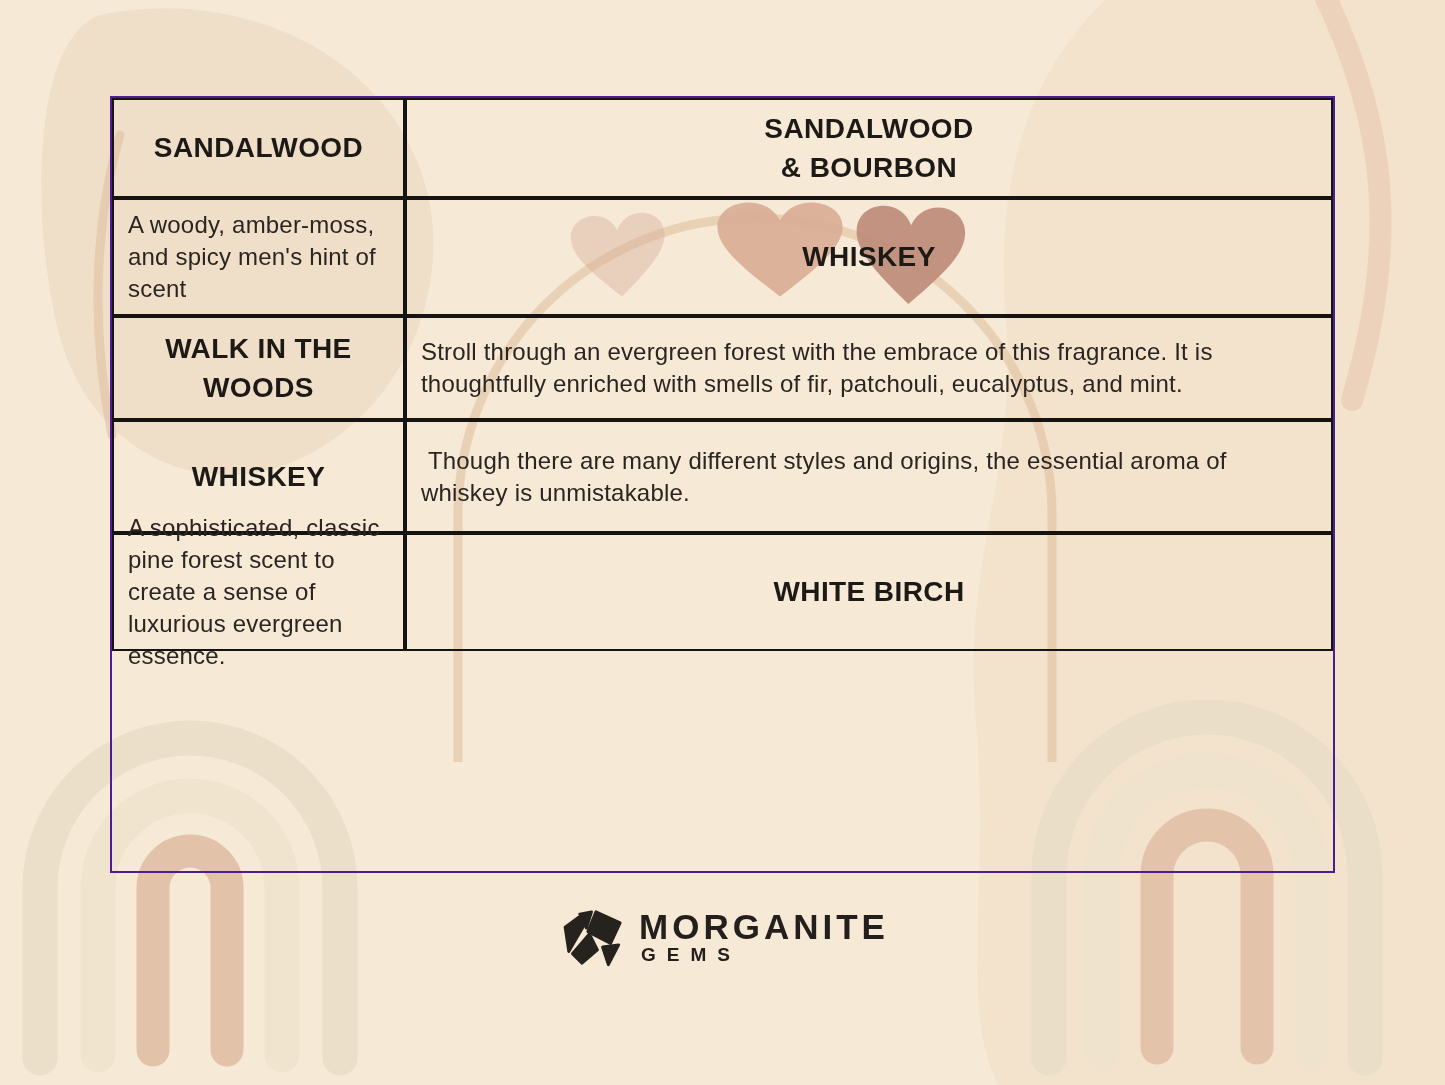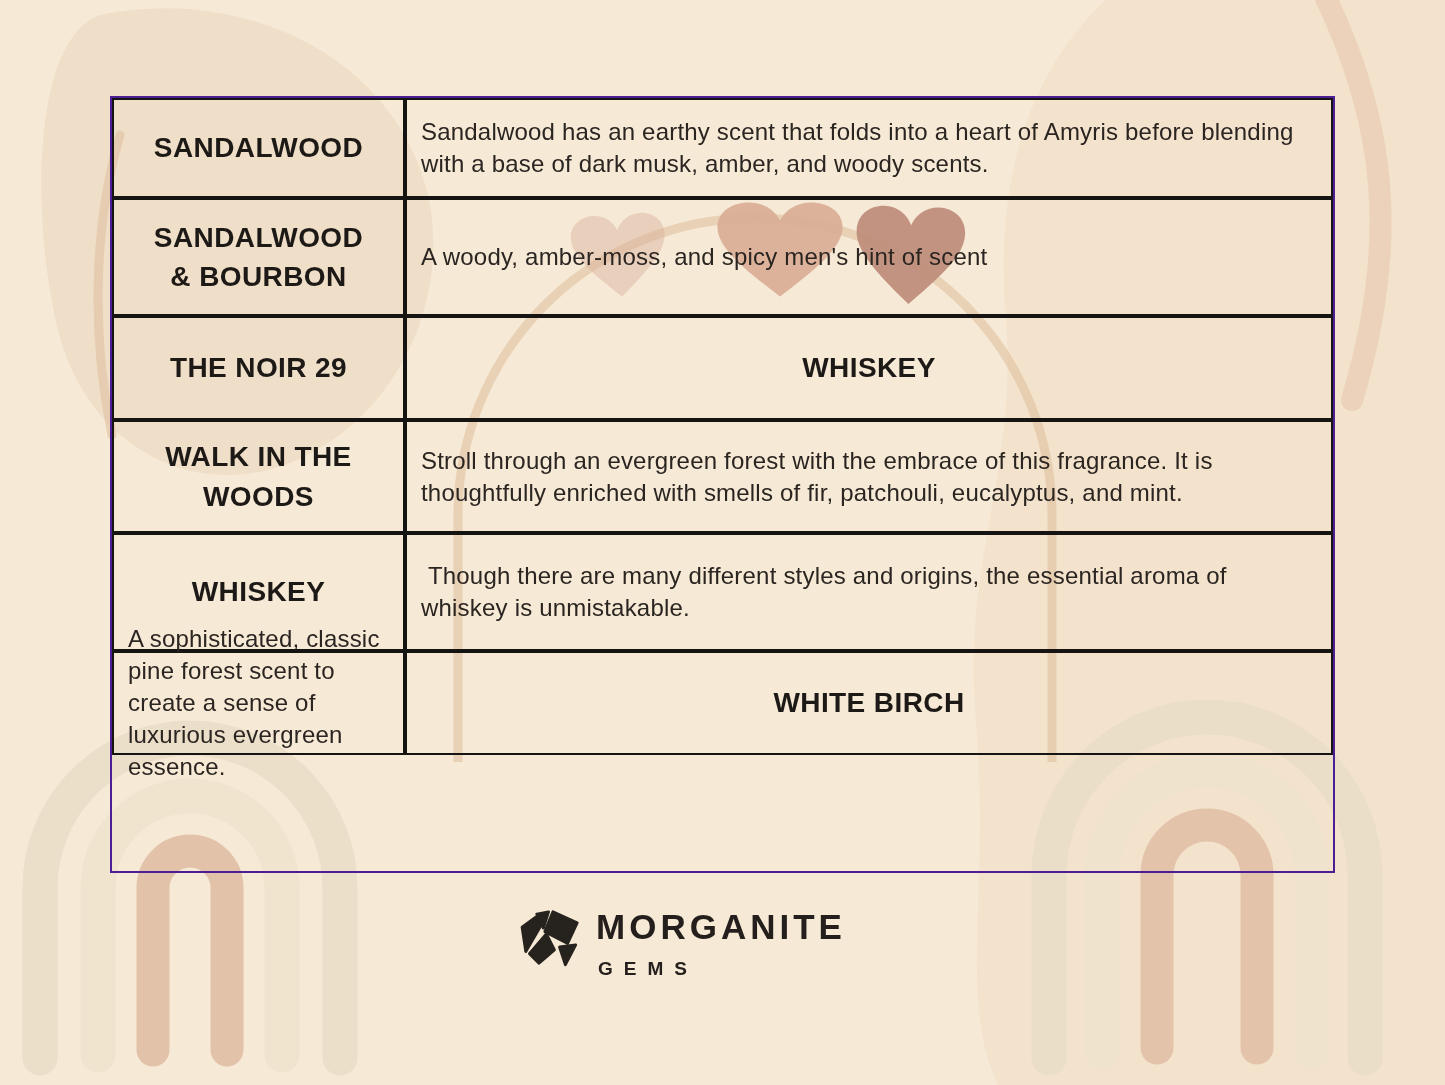--- a/index.html
+++ b/index.html
@@ -26,30 +26,30 @@
     white-space:pre-line;line-height:1.4;color:#1c1916;
     padding:0 8px;
   }
   .cell.desc{
     font-size:24px;line-height:1.33;letter-spacing:.2px;color:#2b2522;
     padding:0 20px 0 14px;
   }
   .cell.desc span{white-space:pre-wrap;}
 
   
-  .logo{position:absolute;left:517px;top:901px;display:flex;align-items:flex-start;}
+  .logo{position:absolute;left:560px;top:901px;display:flex;align-items:flex-start;}
   .logo-icon{width:66px;height:76px;margin-right:13px;}
   .logo-text{padding-top:8px;}
   .brand{
     font-weight:bold;font-size:35px;letter-spacing:4px;
     color:#241f1c;line-height:1;
   }
   .tagline{
     font-weight:bold;font-size:19px;letter-spacing:11px;
-    color:#241f1c;line-height:1;margin-top:15px;padding-left:2px;
+    color:#241f1c;line-height:1;margin-top:1px;padding-left:2px;
   }
 </style>
 </head>
 <body>
 
 <svg class="decor-layer" viewBox="0 0 1445 1085" xmlns="http://www.w3.org/2000/svg">
 
   <path d="M 100,15 C 240,-15 395,55 428,195 C 452,305 392,425 285,465 C 185,500 85,440 58,330 C 32,225 30,40 100,15 Z" fill="#f0dfc8"></path>
   <path d="M 120,135 C 95,220 90,330 112,435" fill="none" stroke="rgba(219,186,152,0.5)" stroke-width="9" stroke-linecap="round"></path>
 
@@ -72,31 +72,27 @@
 
   <g>
     <path transform="translate(565,214) scale(1.02,0.98) rotate(-4)" d="M50,88 C22,62 4,44 4,26 C4,12 15,4 27,4 C37,4 46,10 50,20 C54,10 63,4 73,4 C85,4 96,12 96,26 C96,44 78,62 50,88 Z" fill="#d8ab97" opacity="0.4"></path>
     <path transform="translate(712,198) scale(1.36,1.12)" d="M50,88 C22,62 4,44 4,26 C4,12 15,4 27,4 C37,4 46,10 50,20 C54,10 63,4 73,4 C85,4 96,12 96,26 C96,44 78,62 50,88 Z" fill="#d9ac96" opacity="0.92"></path>
     <path transform="translate(853,200) scale(1.18,1.16) rotate(2)" d="M50,88 C22,62 4,44 4,26 C4,12 15,4 27,4 C37,4 46,10 50,20 C54,10 63,4 73,4 C85,4 96,12 96,26 C96,44 78,62 50,88 Z" fill="#bf8e7b" opacity="0.95"></path>
   </g>
 </svg>
 
 <div class="scent-table">
   <div class="cell name"><span>SANDALWOOD</span></div>
-  <div class="cell desc">
-      <span>Sandalwood has an earthy scent that folds into a heart of Amyris before blending with a base of dark musk, amber, and woody scents.</span>
-    </div>
 
   <div class="cell name"><span>SANDALWOOD
 &amp; BOURBON</span></div>
   <div class="cell desc">
       <span>A woody, amber-moss, and spicy men's hint of scent</span>
     </div>
 
-  <div class="cell name"><span>THE NOIR 29</span></div>
 
   <div class="cell name"><span>WHISKEY</span></div>
 
   <div class="cell name"><span>WALK IN THE
 WOODS</span></div>
   <div class="cell desc">
       <span>Stroll through an evergreen forest with the embrace of this fragrance. It is thoughtfully enriched with smells of fir, patchouli, eucalyptus, and mint.</span>
     </div>
 
   <div class="cell name"><span>WHISKEY</span></div>

